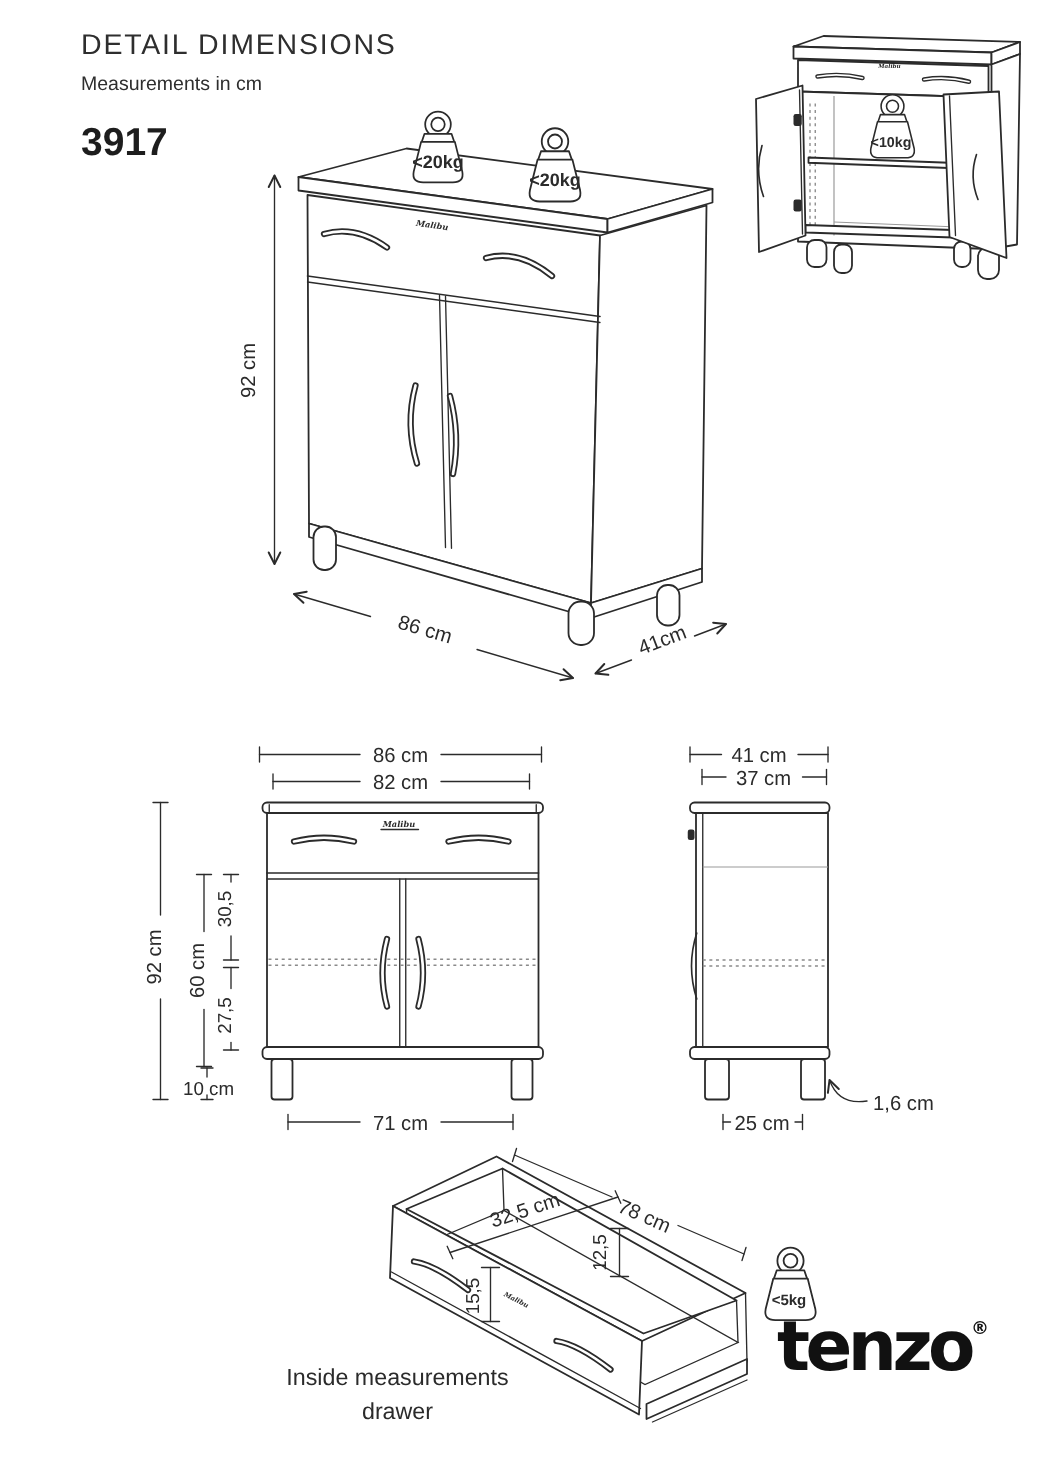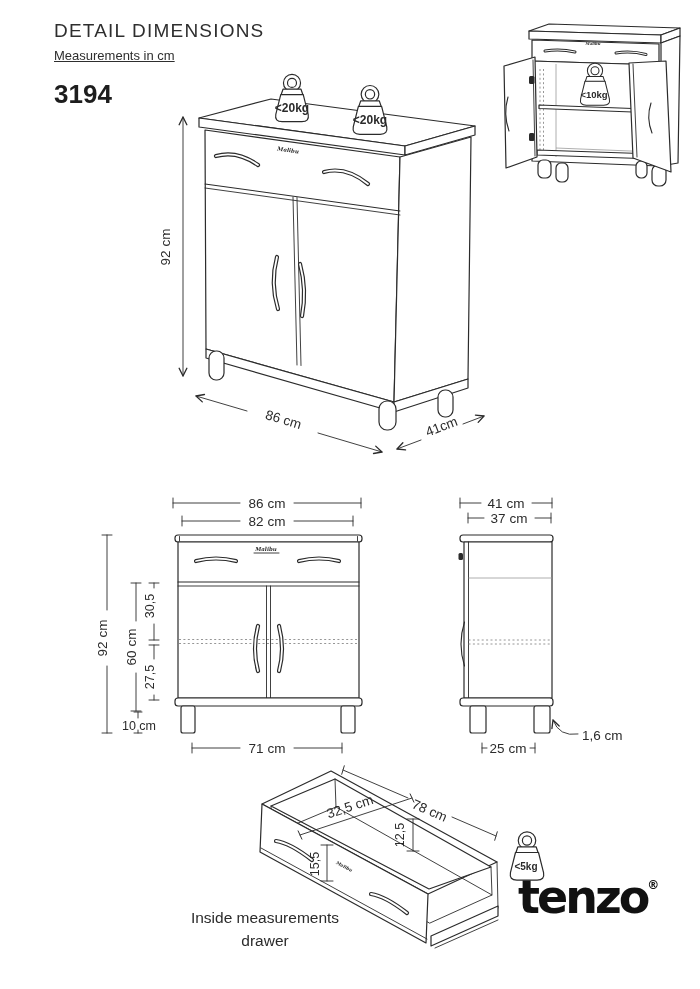--- a/index.html
+++ b/index.html
@@ -1,20 +1,20 @@
 <!DOCTYPE html>
 <html><head>
 <meta charset="utf-8">
 <style>
   html,body{margin:0;padding:0;background:#fff;}
   .page{position:relative;width:700px;height:989px;background:#fff;overflow:hidden;
         font-family:"Liberation Sans",sans-serif;color:#2b2b2b;}
   .header{position:absolute;left:38px;top:20px;margin-left:16px;}
   .title{font-size:19px;letter-spacing:1.2px;color:#2e2e2e;font-weight:400;}
-  .subtitle{font-size:13px;margin-top:6px;color:#2e2e2e;text-decoration:underline;}
+  .subtitle{font-size:13px;margin-top:6px;color:#2e2e2e;}
   .model{font-size:26px;font-weight:bold;margin-top:16px;color:#1d1d1d;}
   .brand{position:absolute;left:518px;top:870px;font-weight:bold;font-size:46px;
          letter-spacing:-3px;color:#111;font-family:"DejaVu Sans",sans-serif;}
   .brand sup{font-size:12px;letter-spacing:0;vertical-align:24px;}
   svg.diagram{position:absolute;left:0;top:0;}
   svg text{font-family:"Liberation Sans",sans-serif;fill:#2b2b2b;}
   .dim{font-size:13.5px;}
   .dim-sm{font-size:12.5px;}
   .wt{font-weight:bold;}
   .script{font-family:"DejaVu Serif",serif;font-style:italic;font-weight:bold;}
@@ -29,21 +29,21 @@
   .hbar-sm-core{stroke:#fff;stroke-width:1.1;fill:none;stroke-linecap:round;}
 </style>
 </head>
 <body>
 
 <div class="page">
 
   <div class="header">
     <div class="title">DETAIL DIMENSIONS</div>
     <div class="subtitle">Measurements in cm</div>
-    <div class="model">3194</div>
+    <div class="model">3917</div>
   </div>
 
   <svg class="diagram" width="700" height="989" viewBox="0 0 700 989">
     <defs>
       <marker id="arr" markerWidth="11" markerHeight="11" refX="8.5" refY="5" orient="auto-start-reverse" markerUnits="userSpaceOnUse" viewBox="0 0 10 10">
         <path d="M1.5,1.5 L8.5,5 L1.5,8.5" fill="none" stroke="#2b2b2b" stroke-width="1.2" stroke-linecap="round" stroke-linejoin="round"></path>
       </marker>
       <g id="wt">
         <circle cx="0" cy="-19" r="9.5" fill="#fff" stroke="#2b2b2b" stroke-width="1.3"></circle>
         <circle cx="0" cy="-19" r="5" fill="#fff" stroke="#2b2b2b" stroke-width="1.3"></circle>

